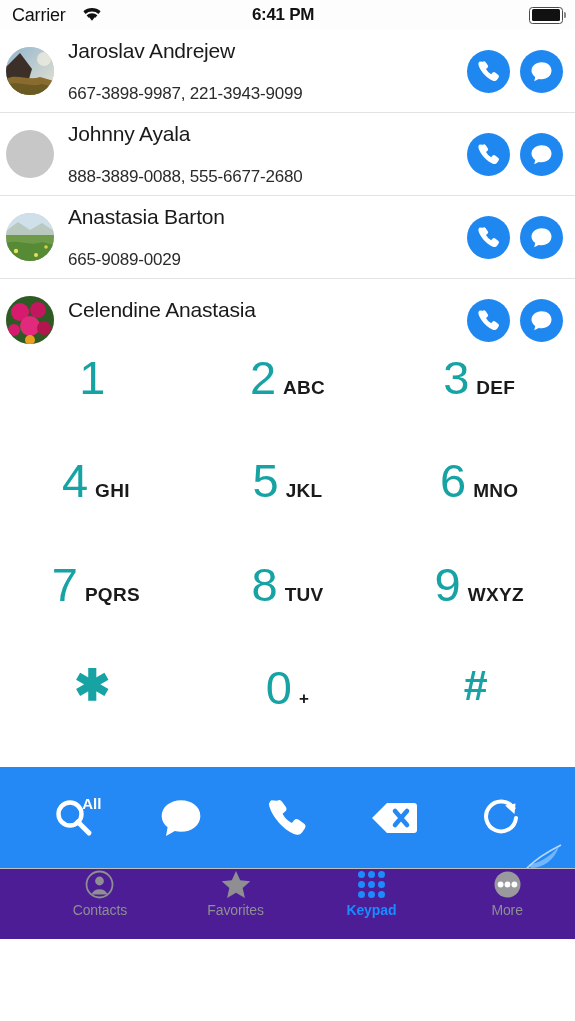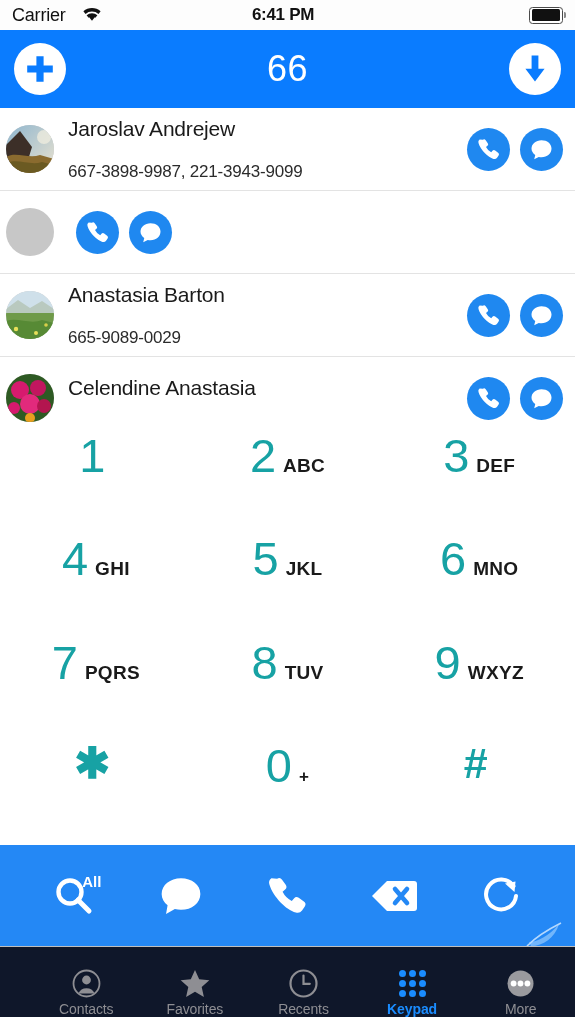--- a/index.html
+++ b/index.html
@@ -119,23 +119,23 @@
     position:absolute; top:8px; right:10px;
     font-size:15px; color:#fff; font-weight:700;
   }
   .tb-artifact {
     position:absolute; right:10px; bottom:-2px;
     width:40px; height:28px; pointer-events:none; opacity:.85;
   }
 
   
   .tabbar {
-    height:71px; background:#0f172a;
+    height:71px; background:#4c1d95;
     border-top:1px solid #bfbfbf;
-    display:flex; align-items:flex-end;padding-left:32px;
+    display:flex; align-items:flex-start;padding-left:32px;
   }
   .tab {
     flex:1 1 0; display:flex; flex-direction:column;
     align-items:center; justify-content:center; gap:3px;
     cursor:pointer;
   }
   .tab-ico { height:30px; display:flex; align-items:center; justify-content:center; }
   .tab-label { font-size:14px; color:#8e8e93; letter-spacing:-0.1px; }
   .tab.active .tab-label { color:#1a8cff; font-weight:700; }
   .dotgrid { display:grid; grid-template-columns:repeat(3,7px); gap:3px; }
@@ -158,33 +158,20 @@
       </span>
     </div>
     <div class="sb-time">6:41 PM</div>
     <div class="sb-right">
       <div class="battery">
           <div class="fill"></div>
         </div>
     </div>
   </div>
 
-  <div class="header">
-    <div class="hdr-circle">
-      <svg width="34" height="34" viewBox="0 0 34 34">
-        <path d="M13.4 4.2 h7.2 v9.2 h9.2 v7.2 h-9.2 v9.2 h-7.2 v-9.2 h-9.2 v-7.2 h9.2 Z" fill="#0a7cff"></path>
-      </svg>
-    </div>
-    <div class="hdr-count">66</div>
-    <div class="hdr-circle">
-      <svg width="34" height="34" viewBox="0 0 34 34">
-        <path d="M13.6 3.6 h6.8 v13.2 h6.2 L17 29.4 L7.4 16.8 h6.2 Z" fill="#0a7cff"></path>
-      </svg>
-    </div>
-  </div>
 
   <div class="contacts">
 
     <div class="contact-row">
       <div class="avatar">
         <svg width="48" height="48" viewBox="0 0 48 48">
           <defs>
             <linearGradient id="sky1" x1="0" y1="0" x2="1" y2="1">
               <stop offset="0" stop-color="#8fb6cf"></stop>
                 <stop offset="1" stop-color="#eae2cf"></stop>
@@ -210,20 +197,24 @@
         <div class="act-btn">
           <svg width="25" height="25" viewBox="0 0 24 24">
             <path d="M12 3 C6.5 3 2.4 6.6 2.4 11 c0 2.5 1.4 4.7 3.6 6.2 l-1 4.2 4.4-2.3 a12 12 0 0 0 2.6 .3 c5.5 0 9.6-3.6 9.6-8.4 S17.5 3 12 3 Z" fill="#fff"></path>
           </svg>
         </div>
       </div>
     </div>
 
     <div class="contact-row">
       <div class="avatar"></div>
+      <div class="c-info">
+        <div class="c-name">Johnny Ayala</div>
+        <div class="c-phone">888-3889-0088, 555-6677-2680</div>
+      </div>
       <div class="c-actions">
         <div class="act-btn">
           <svg width="25" height="25" viewBox="0 0 24 24">
             <path d="M6.6 2.6 a2 2 0 0 1 2.7 .5 l2 2.8 a2 2 0 0 1 -.3 2.6 l-1.4 1.2 a11 11 0 0 0 5 5 l1.2-1.4 a2 2 0 0 1 2.6-.3 l2.8 2 a2 2 0 0 1 .5 2.7 l-1.5 2.2 a3 3 0 0 1 -3.4 1.1 C11.6 19.6 4.4 12.4 2.4 5.7 a3 3 0 0 1 1.1-3.4 Z" fill="#fff"></path>
           </svg>
         </div>
         <div class="act-btn">
           <svg width="25" height="25" viewBox="0 0 24 24">
             <path d="M12 3 C6.5 3 2.4 6.6 2.4 11 c0 2.5 1.4 4.7 3.6 6.2 l-1 4.2 4.4-2.3 a12 12 0 0 0 2.6 .3 c5.5 0 9.6-3.6 9.6-8.4 S17.5 3 12 3 Z" fill="#fff"></path>
           </svg>
@@ -414,29 +405,20 @@
 
     <div class="tab">
       <div class="tab-ico">
         <svg width="30" height="29" viewBox="0 0 30 29">
           <path d="M15 1 L19.2 10.3 L29.3 11.3 L21.7 18.1 L23.9 28 L15 22.8 L6.1 28 L8.3 18.1 L0.7 11.3 L10.8 10.3 Z" fill="#8e8e93"></path>
         </svg>
       </div>
       <span class="tab-label">Favorites</span>
     </div>
 
-    <div class="tab">
-      <div class="tab-ico">
-        <svg width="29" height="29" viewBox="0 0 29 29">
-          <circle cx="14.5" cy="14.5" r="13" fill="none" stroke="#8e8e93" stroke-width="2.2"></circle>
-          <path d="M14.5 6.5 V14.8 H20.8" fill="none" stroke="#8e8e93" stroke-width="2.2" stroke-linecap="round"></path>
-        </svg>
-      </div>
-      <span class="tab-label">Recents</span>
-    </div>
 
     <div class="tab active">
       <div class="tab-ico">
         <div class="dotgrid">
           <i></i>
             <i></i>
             <i></i>
           <i></i>
             <i></i>
             <i></i>

